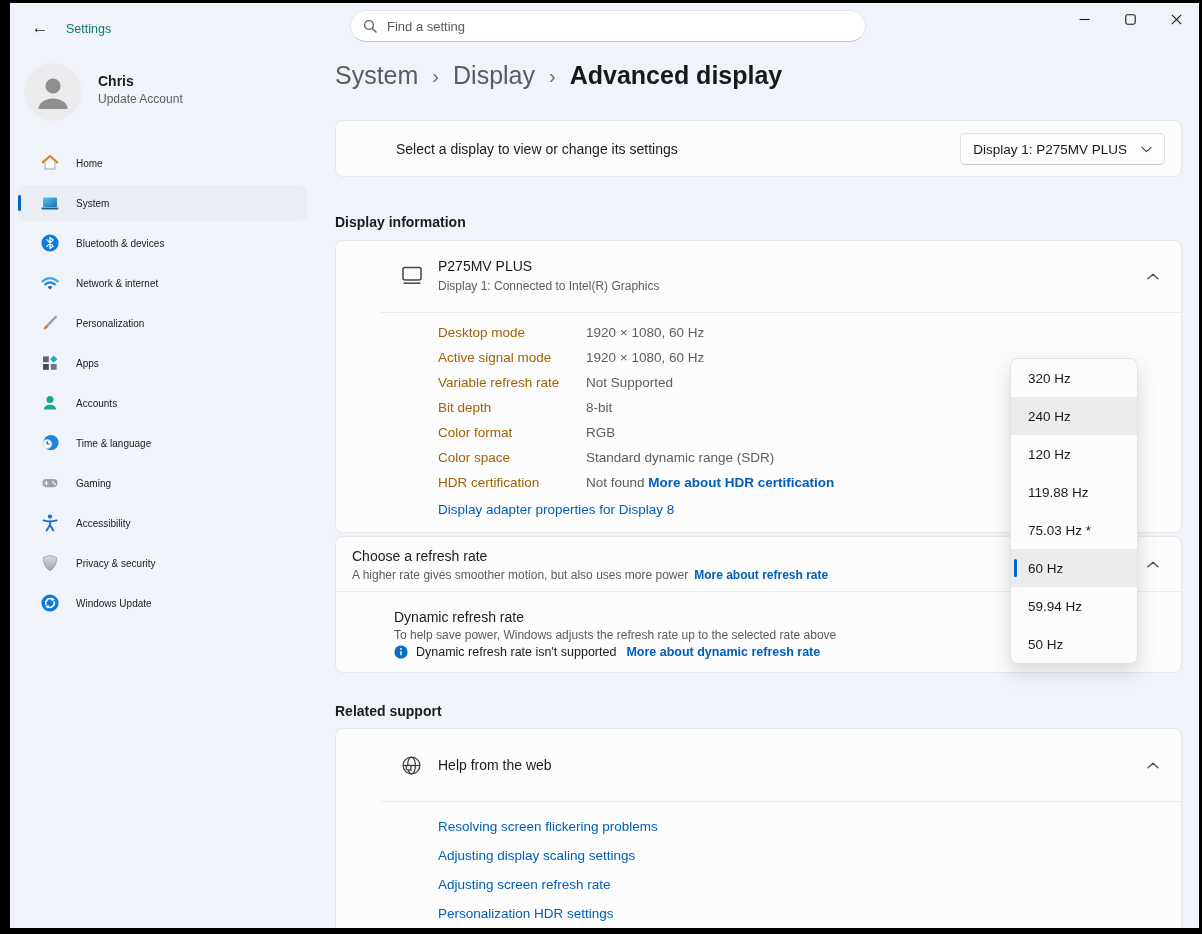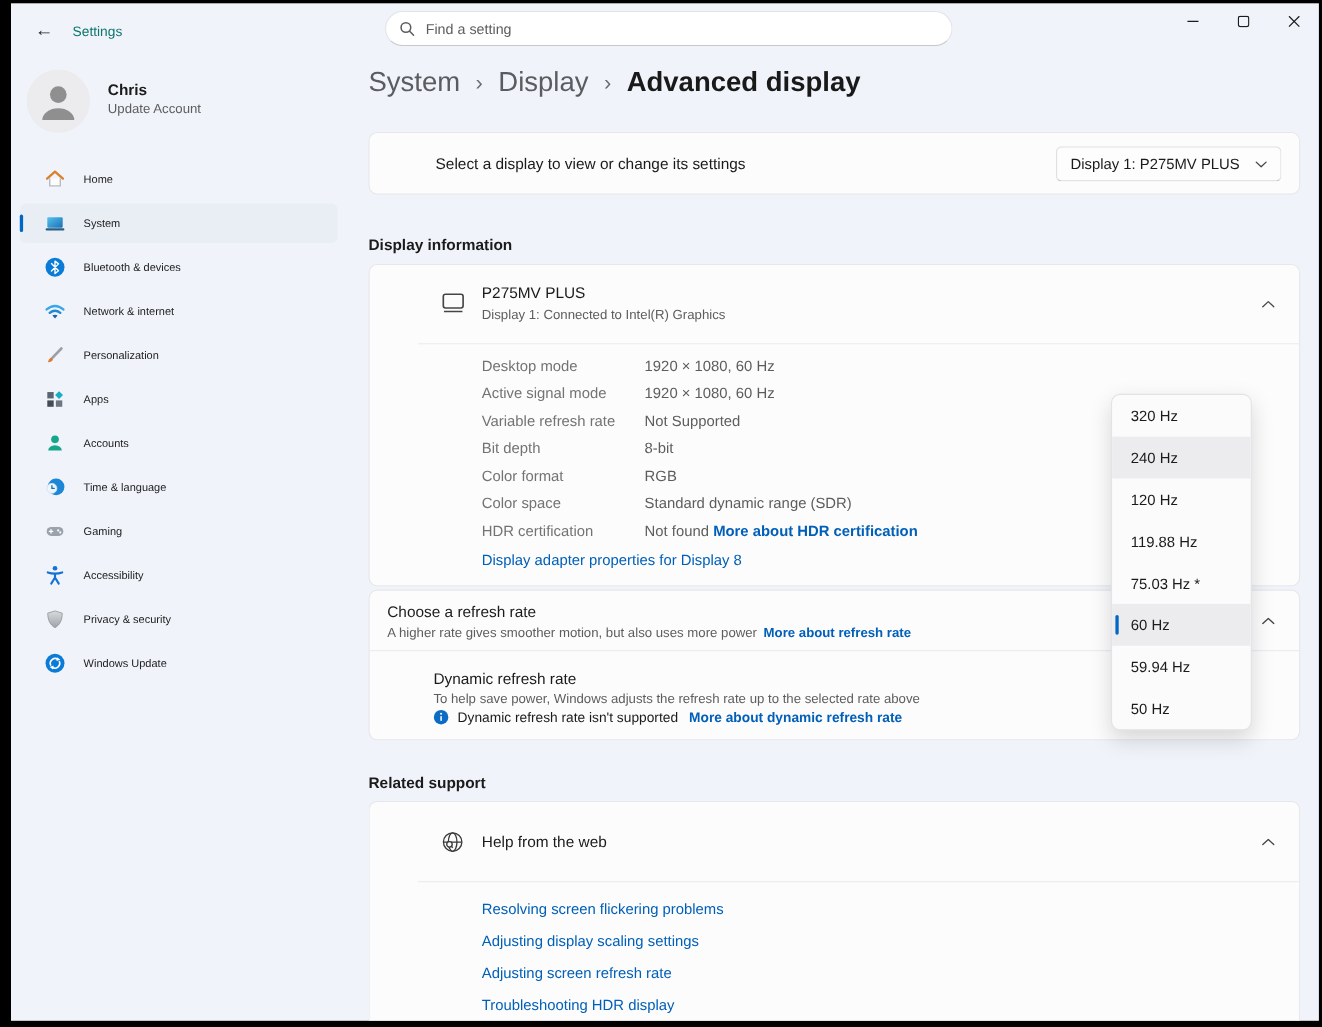--- a/index.html
+++ b/index.html
@@ -48,21 +48,21 @@
 
   .card2 { left:325px; top:237px; width:847px; height:293px; }
   .card-header { position:relative; height:71px; }
   .hdr-icon { position:absolute; left:20px; top:24px; }
   .hdr-title { position:absolute; left:58px; top:17px; font-size:14px; color:#1b1b1b; }
   .hdr-sub { position:absolute; left:58px; top:38px; font-size:12px; color:#5d5d5d; }
   .chev-btn { position:absolute; right:12px; top:50%; transform:translateY(-50%); width:32px; height:28px; background:transparent; border:none; display:flex; align-items:center; justify-content:center; cursor:pointer; border-radius:4px; }
   .divider { height:1px; background:#ececef; width:100%; }
   .info-body { padding:7px 0 0 58px; }
   .irow { display:flex; height:25px; align-items:center; font-size:13.5px; }
-  .ilabel { width:148px; color:#737373; }
+  .ilabel { width:148px; color:#a16207; }
   .ivalue { color:#5d5d5d; }
   a.blue-link { color:#005fb8; text-decoration:none; cursor:pointer; }
   a.bold-link { font-weight:700; }
   .adapter-link { display:inline-block; margin-top:7px; font-size:13.5px; }
 
   .card3 { left:325px; top:533px; width:847px; height:137px; }
   .rr-title { position:absolute; left:16px; top:11px; font-size:14px; color:#1b1b1b; }
   .rr-sub { position:absolute; left:16px; top:31px; font-size:12px; color:#5d5d5d; }
   .rr-sub a { font-size:12px; margin-left:6px; }
   .card3-divider { position:absolute; left:0; top:54px; }
@@ -369,21 +369,21 @@
           <svg width="12" height="7" viewBox="0 0 12 7">
             <path d="M1 5.8 L6 1.2 L11 5.8" fill="none" stroke="#454545" stroke-width="1.2" stroke-linecap="round" stroke-linejoin="round"></path>
           </svg>
         </button>
     </div>
     <div class="divider"></div>
     <div class="help-links">
       <a class="blue-link">Resolving screen flickering problems</a>
       <a class="blue-link">Adjusting display scaling settings</a>
       <a class="blue-link">Adjusting screen refresh rate</a>
-      <a class="blue-link">Troubleshooting HDR display</a>
+      <a class="blue-link">Personalization HDR settings</a>
     </div>
   </div>
 
   <div class="flyout">
     <div class="fly-item">
         <span>320 Hz</span>
       </div>
     <div class="fly-item hover">
         <span>240 Hz</span>
       </div>

